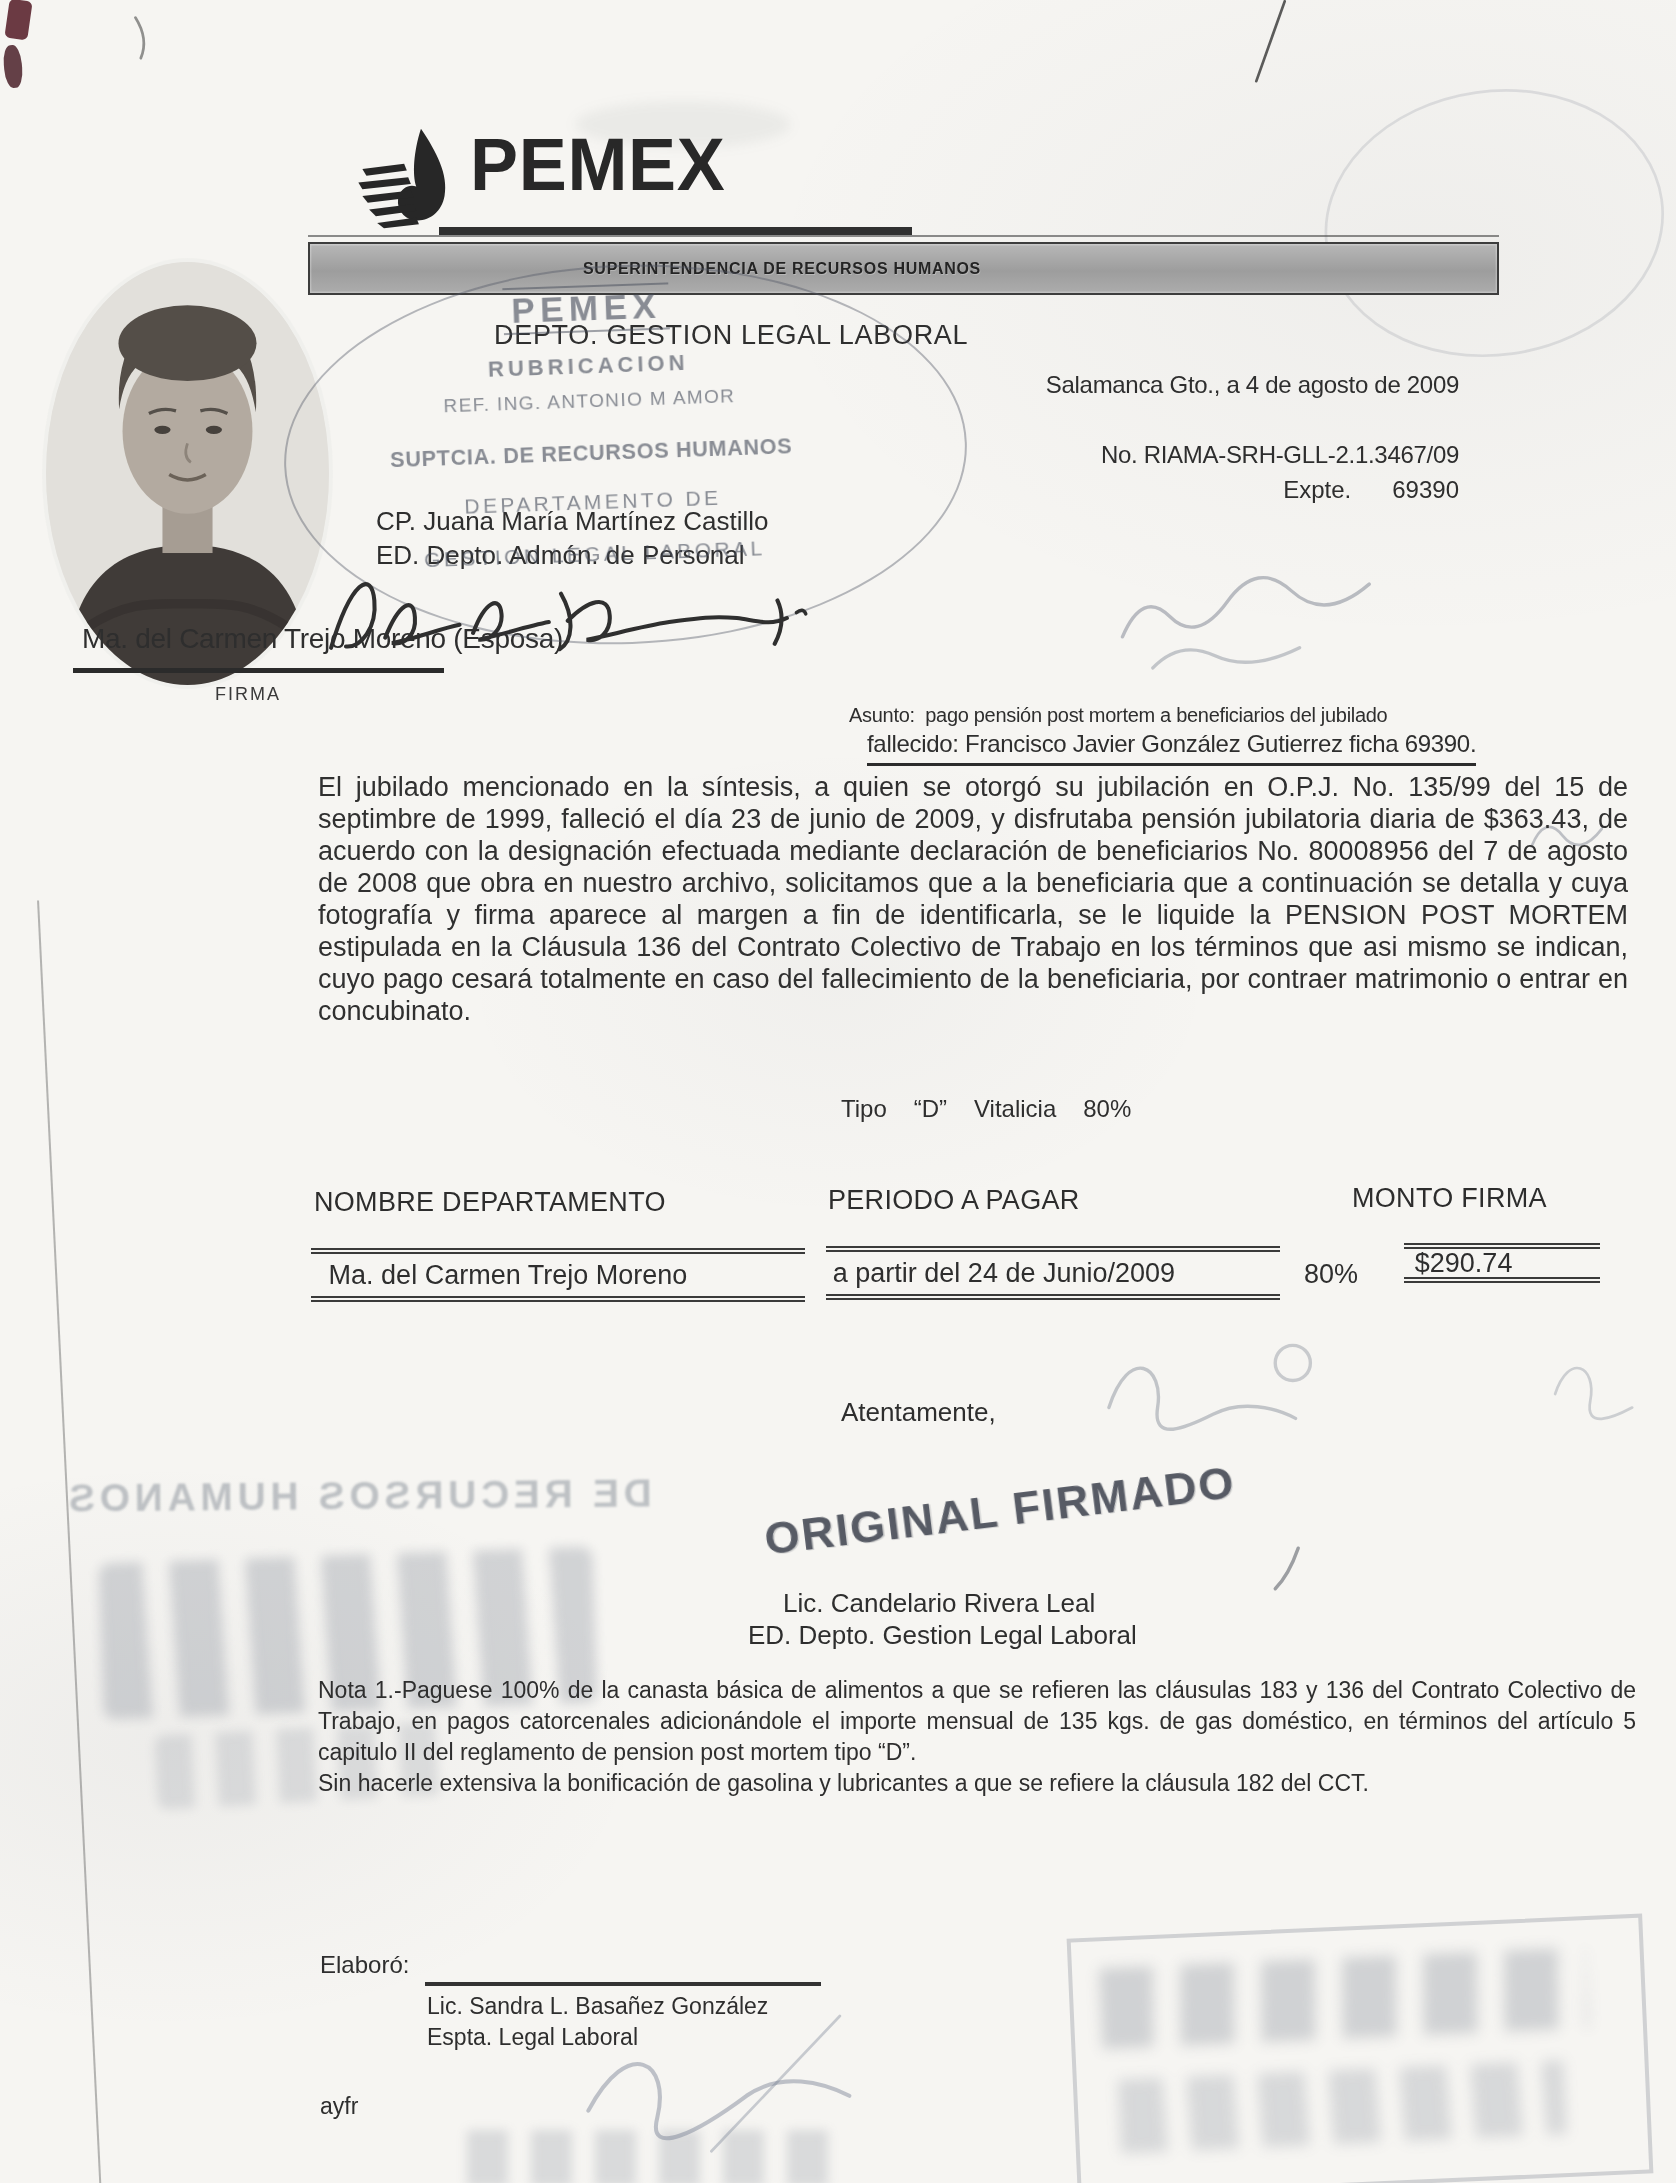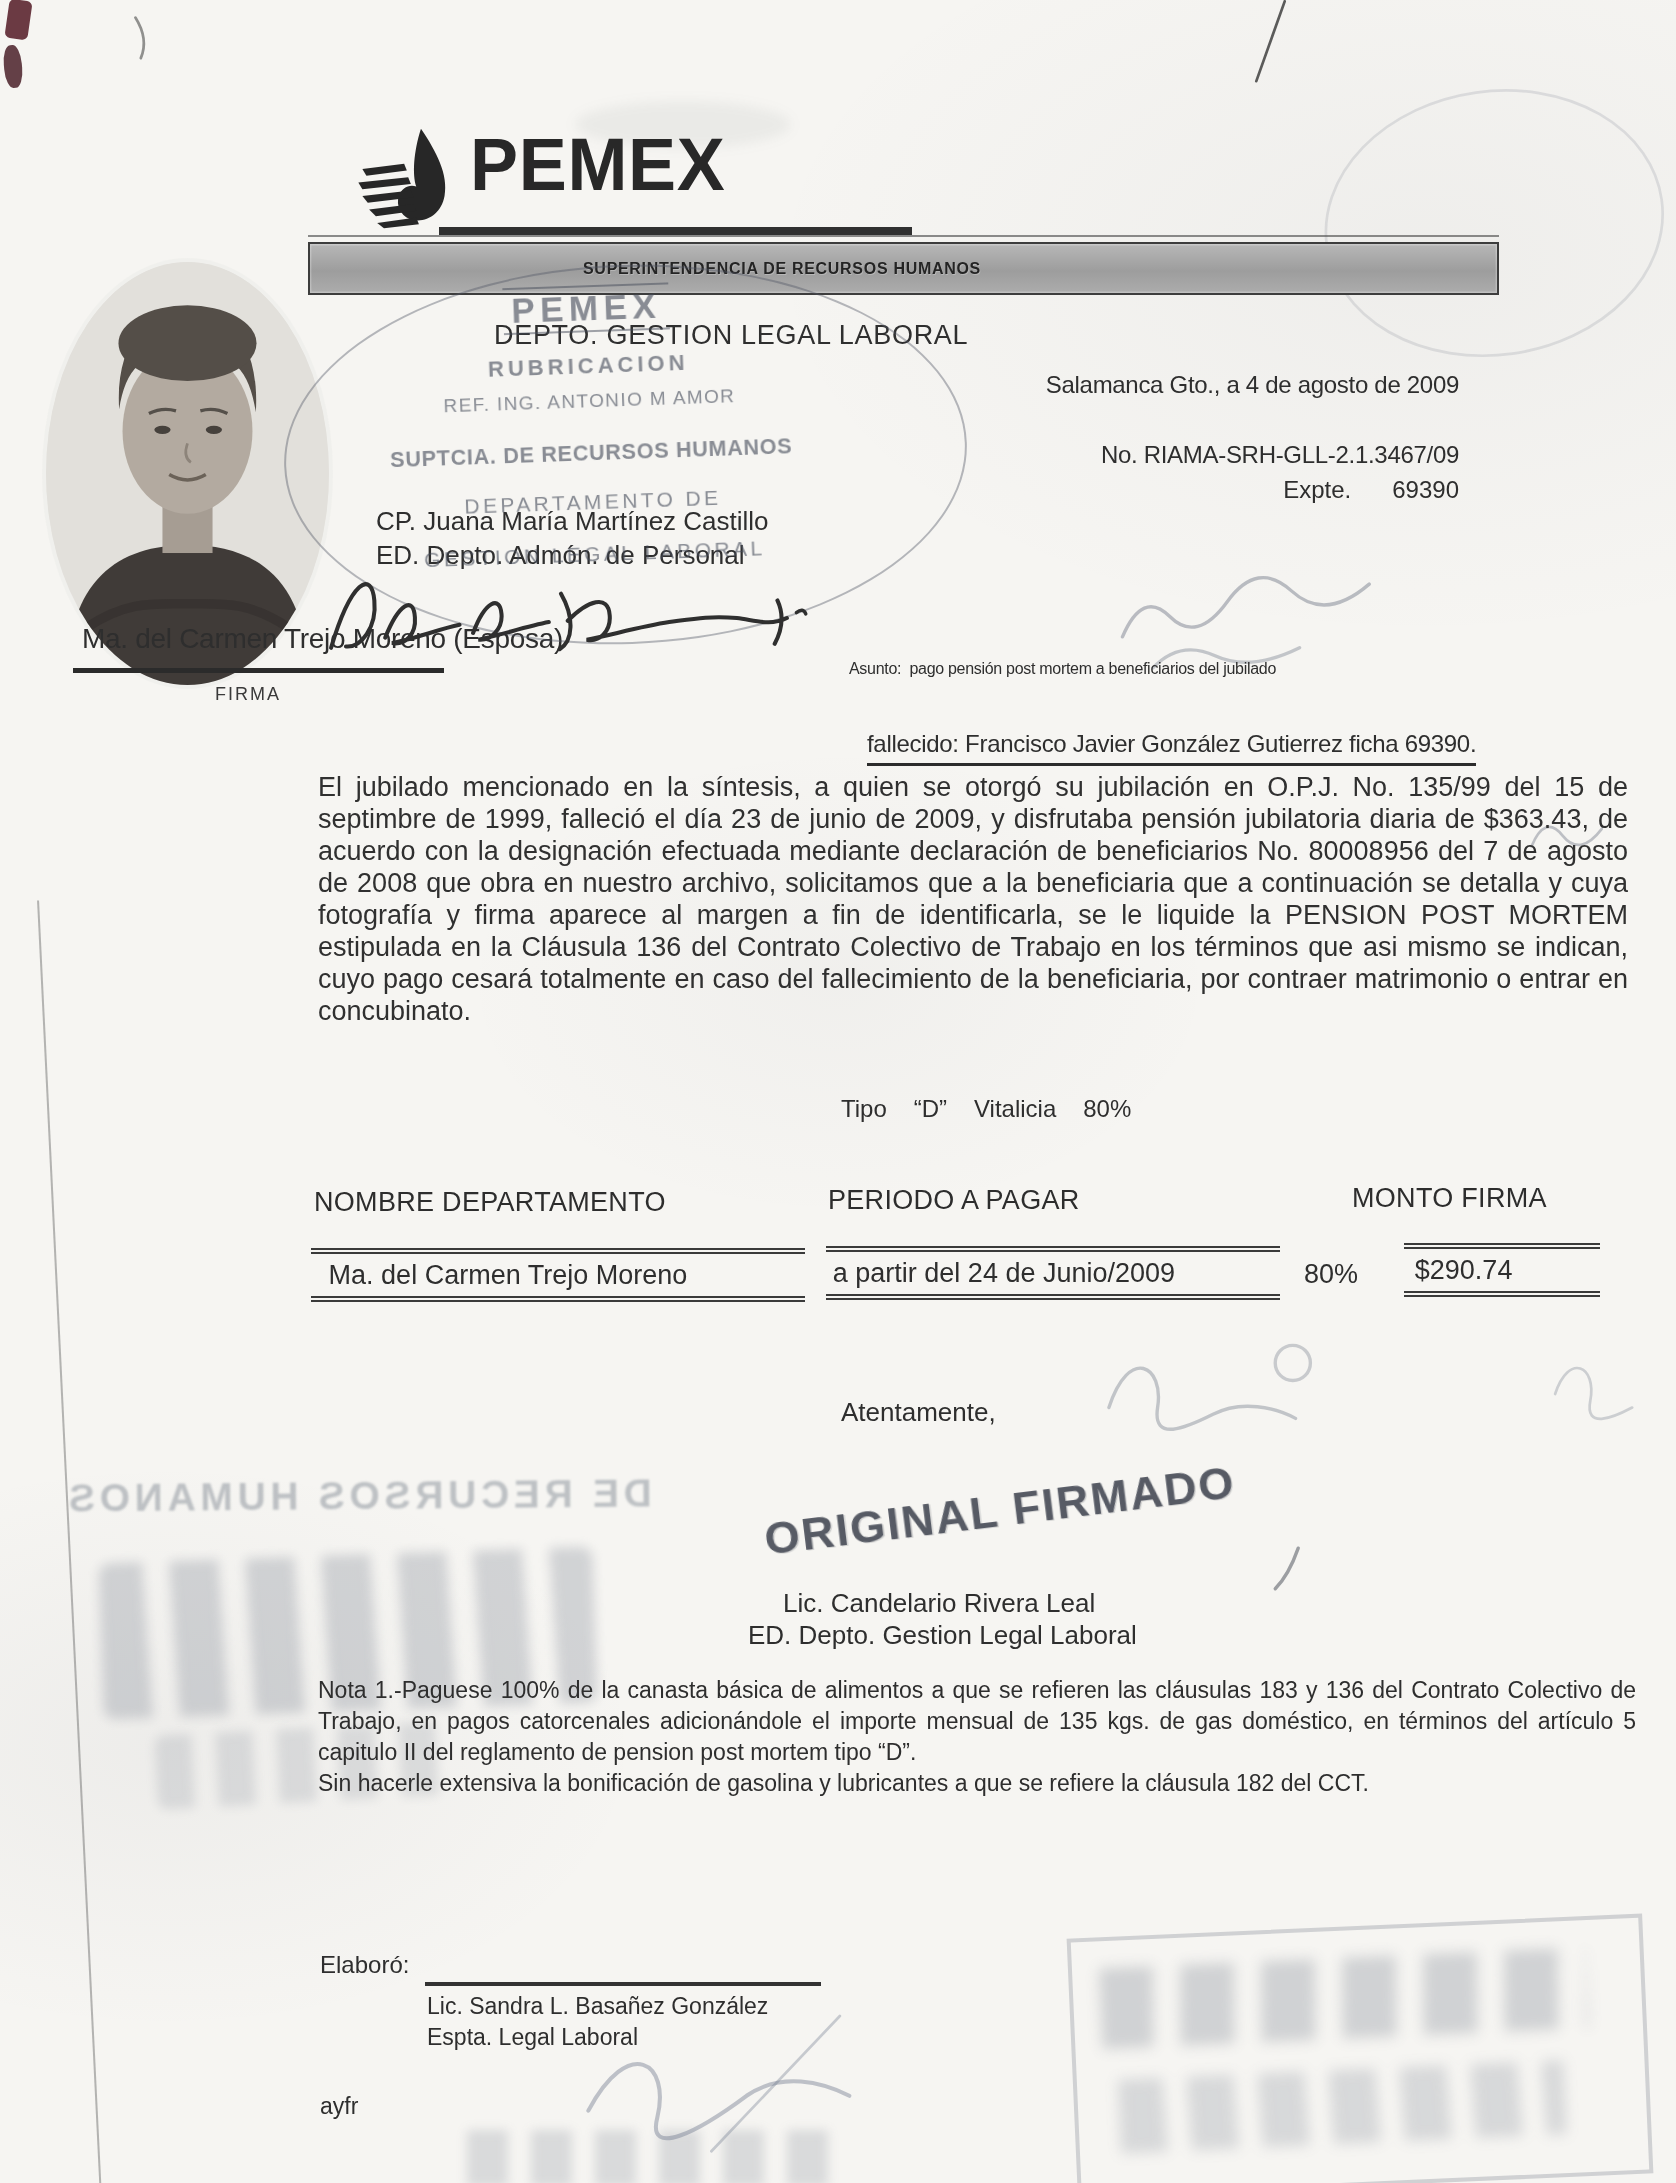--- a/index.html
+++ b/index.html
@@ -80,36 +80,36 @@
 
   
   .addr1 { left:376px; top:506px; font-size:26px; z-index:2; }
   .addr2 { left:376px; top:540px; font-size:26px; z-index:2; }
   .benef-name { left:82px; top:623px; font-size:28px; letter-spacing:-0.3px; z-index:2; white-space:nowrap; }
   .firma-underline { left:73px; top:668px; width:371px; height:4.7px; background:#2b2b2b; z-index:2; }
   .firma-label { left:215px; top:684px; font-size:18px; letter-spacing:2px; color:#3a3a3a; z-index:2; }
   .signature-svg { left:304px; top:553px; z-index:4; }
 
   
-  .asunto1 { left:849px; top:660px; font-size:16px; letter-spacing:-0.3px; white-space:pre; z-index:2; }
+  .asunto1 { left:849px; top:704px; font-size:20px; letter-spacing:-0.3px; white-space:pre; z-index:2; }
   .asunto2 { left:867px; top:711px; font-size:24px; letter-spacing:-0.3px; white-space:nowrap;
     border-bottom:3.4px solid #2c2c2c; padding-bottom:5.4px; z-index:2;margin-top:19px; }
   .body-par { left:318px; top:771px; width:1310px; font-size:27px; line-height:32px;
     text-align:justify; color:#303030; z-index:2; }
   .tipo-line { left:841px; top:1095px; font-size:24px; white-space:pre; word-spacing:6.8px; z-index:2; }
 
   
   .th { font-size:27px; letter-spacing:0.3px; color:#2d2d2d; z-index:2; white-space:nowrap; }
   .th1 { left:314px; top:1187px; } .th2 { left:828px; top:1185px; } .th3 { left:1352px; top:1183px; }
   .cell { border-top:6px double #3a3a3a; border-bottom:6px double #3a3a3a; display:flex; align-items:center;
     font-size:27px; box-sizing:border-box; z-index:2; white-space:nowrap; }
   .cell-nombre  { left:311px;  top:1248px; width:494px; height:54px; padding-left:17.6px; }
   .cell-periodo { left:826px; top:1246px; width:454px; height:54px; padding-left:6.8px; }
   .pct { left:1304px; top:1259px; font-size:27px; z-index:2; }
-  .cell-monto   { left:1404px; top:1243px; width:196px; height:54px; padding-left:10.8px; }
+  .cell-monto   { left:1404px; top:1243px; width:196px; height:40px; padding-left:10.8px; }
 
   
   .atentamente { left:841px; top:1397px; font-size:26px; z-index:2; }
   .orig-stamp { left:763px; top:1485px; font-size:45px; font-weight:bold; letter-spacing:2px;
     color:rgba(66,71,82,.85); transform:rotate(-7deg); filter:blur(0.3px);
     text-shadow:1.4px 1.4px 0 rgba(66,71,82,.2), 0 0 1.4px rgba(246,245,242,.6); z-index:3; white-space:nowrap; }
   .signer-name  { left:783px; top:1588px; font-size:26px; z-index:2; }
   .signer-title { left:748px; top:1620px; font-size:26px; z-index:2; }
 
   

